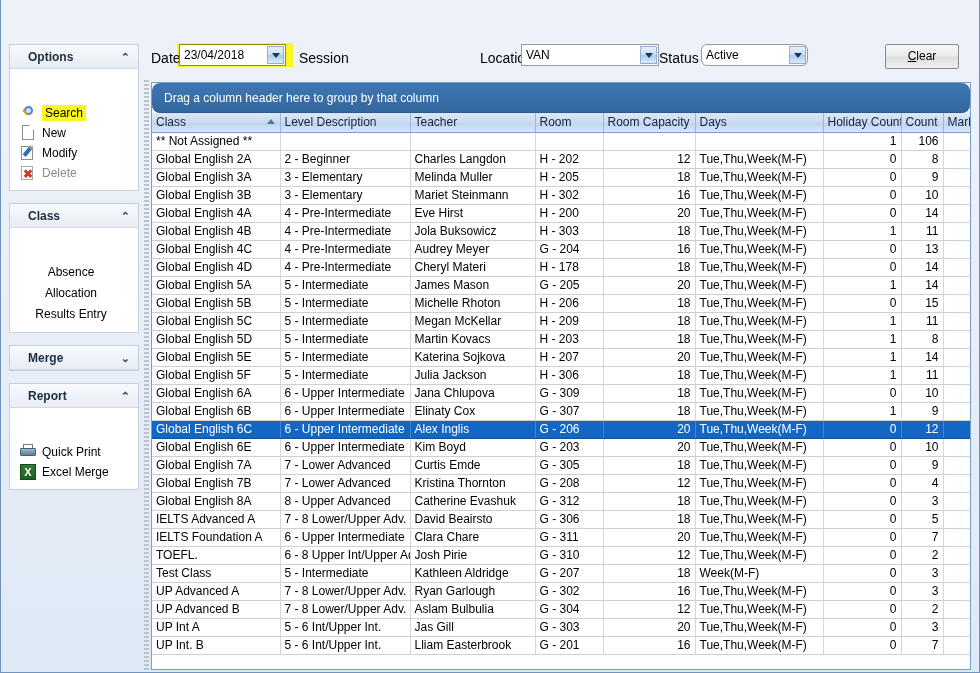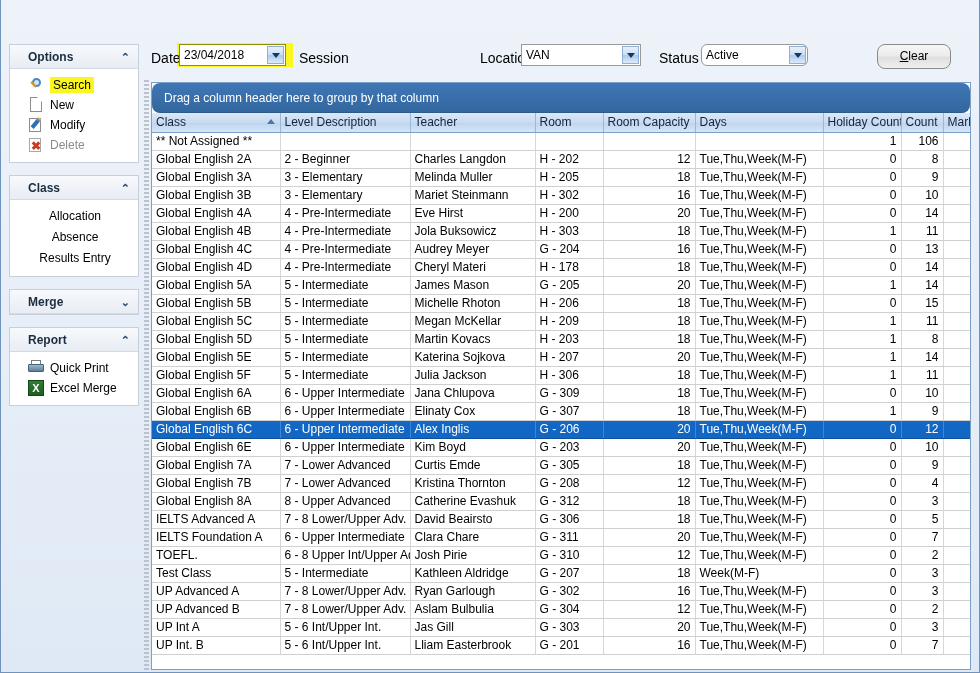--- a/index.html
+++ b/index.html
@@ -92,26 +92,26 @@
     border-left: 4px solid transparent; border-right: 4px solid transparent;
     border-top: 5px solid #14375e;
   }
   #date-combo { left: 28px; width: 107px; border: 1px solid #8f8f00; }
   #date-combo .val { color: #000; }
   #date-hl {
     position: absolute; left: 26px; top: -1px; width: 116px; height: 24px;
     background: #fbf61f; z-index: 0;
   }
   #session-combo { left: 186px; width: 140px; }
-  #location-combo { left: 370px; width: 120px; }
+  #location-combo { left: 370px; width: 138px; }
   #status-combo { left: 550px; width: 107px; border-radius: 6px; }
 
   #clear-button {
-    position: absolute; right: 20px; top: 0px; width: 74px; height: 25px;
-    border: 1px solid #8a8a8a; border-radius: 8px;
+    position: absolute; right: 12px; top: 0px; width: 74px; height: 25px;
+    border: 1px solid #8a8a8a; border-radius: 2px;
     background: linear-gradient(to bottom, #f6f6f6 0%, #ececec 45%, #dfdfdf 55%, #efefef 100%);
     font-size: 12px; color: #000; text-align: center; line-height: 23px;
   }
   #clear-button u { text-decoration: underline; }
 
   
   #sidebar { position: absolute; left: 8px; top: 44px; width: 130px; bottom: 2px; }
   .panel {
     background: #ffffff;
     border: 1px solid #c6cfdb;
@@ -122,21 +122,21 @@
     height: 24px;
     background: linear-gradient(to bottom, #f7f9fc 0%, #e8edf4 100%);
     border-bottom: 1px solid #d3dae4;
     font-weight: bold; font-size: 12px; color: #1b2c40;
     line-height: 24px; padding-left: 18px;
   }
   .panel-head .chev {
     position: absolute; right: 8px; top: 0; line-height: 24px;
     font-size: 11px; color: #2a4a70; font-weight: bold;
   }
-  .panel-body { padding: 6px 0 7px 8px; }
+  .panel-body { padding: 6px 0 7px 0; margin-top: 28px; }
   .opt-row {
     position: relative; height: 20px; line-height: 20px;
     padding-left: 32px; font-size: 12px; color: #000; white-space: nowrap;
   }
   .opt-row.dim { color: #8b8b8b; }
   .opt-row .txt-hl { background: #fbf61f; padding: 1px 3px; }
   .opt-icon { position: absolute; left: 10px; top: 2px; width: 16px; height: 16px; }
   .plain-row {
     height: 21px; line-height: 21px; font-size: 12px; color: #000;
     text-align: center; padding-right: 6px; white-space: nowrap;
@@ -294,22 +294,22 @@
             </span><span>Modify</span></div>
           <div class="opt-row dim"><span class="opt-icon ic-del">
               <span class="page"></span>
               <span class="x">✖</span>
             </span><span>Delete</span></div>
         </div>
       </div>
       <div class="panel">
         <div class="panel-head"><span>Class</span><span class="chev">⌃</span></div>
         <div class="panel-body">
+          <div class="plain-row"><span>Absence</span></div>
           <div class="plain-row"><span>Allocation</span></div>
-          <div class="plain-row"><span>Absence</span></div>
           <div class="plain-row"><span>Results Entry</span></div>
         </div>
       </div>
       <div class="panel">
         <div class="panel-head"><span>Merge</span><span class="chev">⌄</span></div>
       </div>
       <div class="panel">
         <div class="panel-head"><span>Report</span><span class="chev">⌃</span></div>
         <div class="panel-body">
           <div class="opt-row"><span class="opt-icon ic-print">

